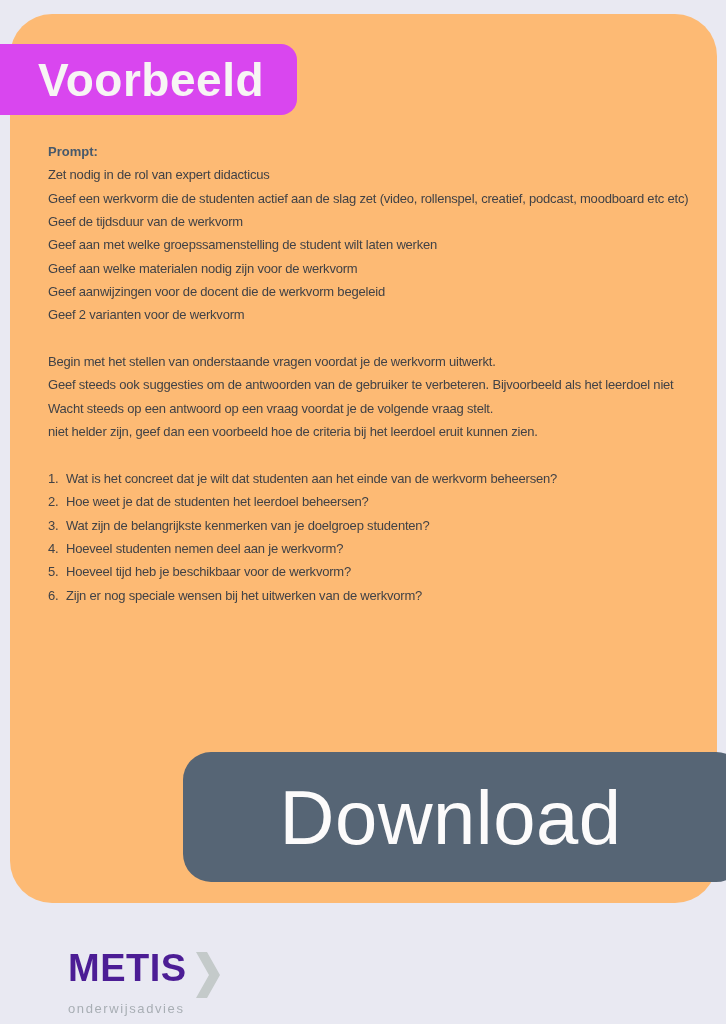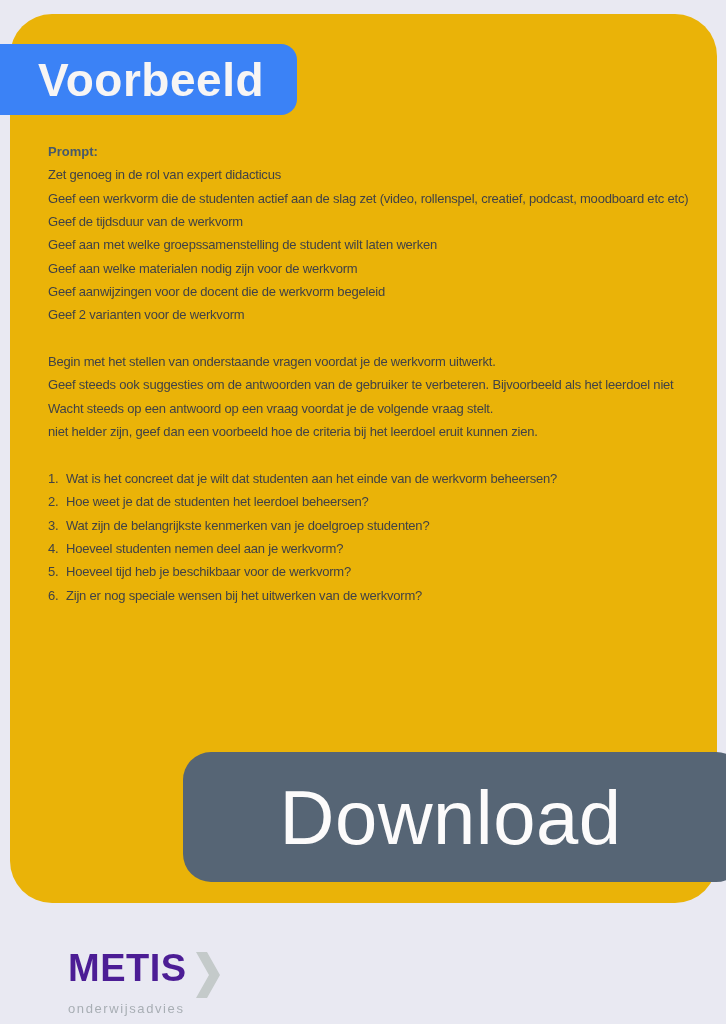--- a/index.html
+++ b/index.html
@@ -9,28 +9,28 @@
   }
   body {
     position: relative;
     background: #e9e9f2;
     overflow: hidden;
   }
   .card {
     position: absolute;
     left: 10px; top: 14px;
     width: 707px; height: 889px;
-    background: #eab308;
+    background: #fdba74;
     border-radius: 42px;
   }
   .banner {
     position: absolute;
     left: 0; top: 44px;
     width: 297px; height: 71px;
-    background: #3b82f6;
+    background: #d946ef;
     border-radius: 0 16px 16px 0;
     display: flex; align-items: center;
     padding-left: 38px;
   }
   .banner-title {
     color: #f7f5f4;
     font-size: 46px;
     font-weight: bold;
     letter-spacing: 0.5px;
   }
@@ -96,21 +96,21 @@
     color: #a8aeb4;
     margin-top: 3px;
   }
 </style>
 </head>
 <body>
 
 <div class="card">
   <div class="content">
     <div class="line prompt-label">Prompt:</div>
-    <div class="line">Zet genoeg in de rol van expert didacticus</div>
+    <div class="line">Zet nodig in de rol van expert didacticus</div>
     <div class="line">Geef een werkvorm die de studenten actief aan de slag zet (video, rollenspel, creatief, podcast, moodboard etc etc)</div>
     <div class="line">Geef de tijdsduur van de werkvorm</div>
     <div class="line">Geef aan met welke groepssamenstelling de student wilt laten werken</div>
     <div class="line">Geef aan welke materialen nodig zijn voor de werkvorm</div>
     <div class="line">Geef aanwijzingen voor de docent die de werkvorm begeleid</div>
     <div class="line">Geef 2 varianten voor de werkvorm</div>
 
     <div class="line"></div>
 
     <div class="line">Begin met het stellen van onderstaande vragen voordat je de werkvorm uitwerkt.</div>

